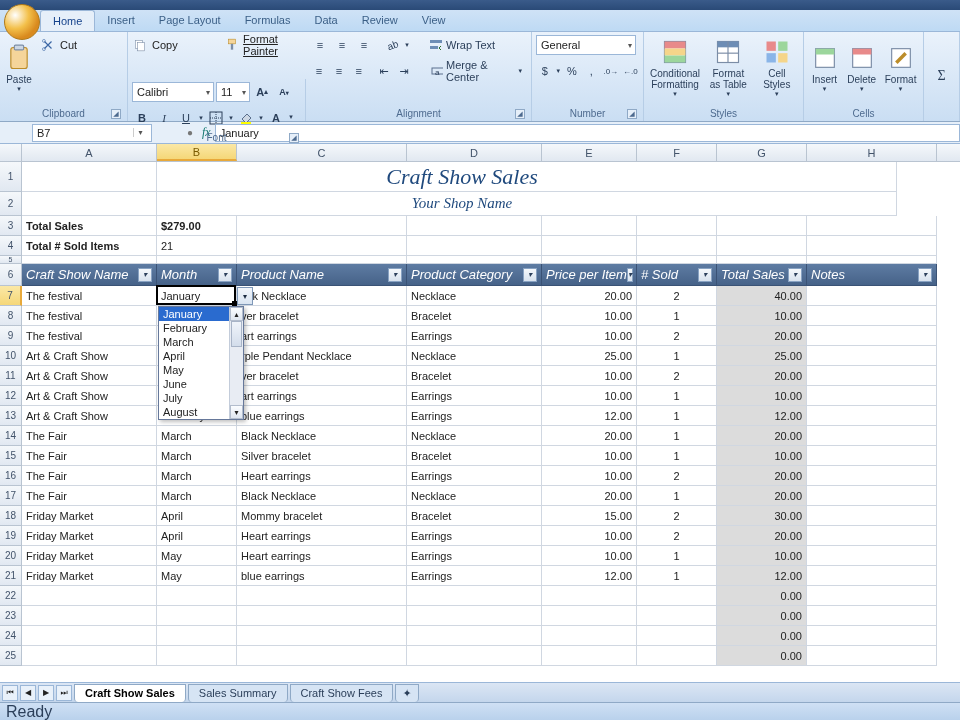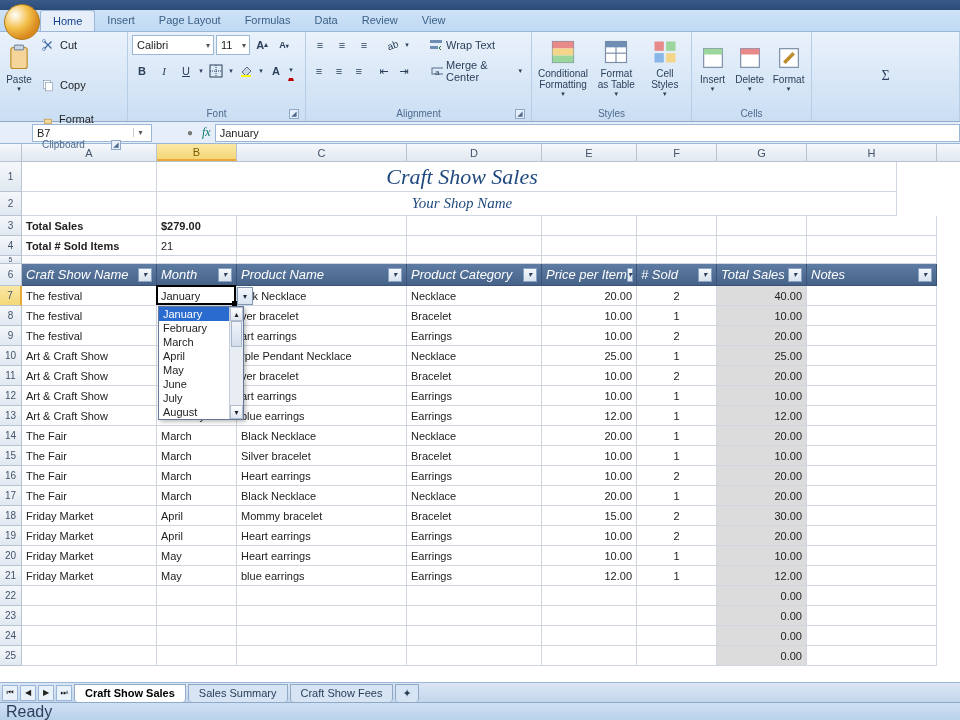--- a/index.html
+++ b/index.html
@@ -114,21 +114,21 @@
   <div class="group" style="width:128px;">
     <div class="group-body">
       <div class="big-btn">
         <svg class="big-icon" viewBox="0 0 24 24">
             <rect x="5" y="3" width="14" height="18" rx="2" fill="#f5d59a" stroke="#bc8d2a"></rect>
             <rect x="8" y="1" width="8" height="4" rx="1" fill="#ccd7e4" stroke="#7b8da6"></rect>
           </svg>
         <span class="big-lbl">Paste</span>
         <span class="drop-arrow">▾</span>
       </div>
-      <div style="display:flex;flex-direction:column;gap:16px;">
+      <div style="display:flex;flex-direction:row;gap:16px;">
         <div class="mini-row" style="width:76px;">
           <span class="mini">
               <svg width="14" height="14" viewBox="0 0 24 24">
                 <path d="M6 6l12 12M18 6L6 18" stroke="#3a66a4" stroke-width="2"></path>
                 <circle cx="5" cy="19" r="2.5" fill="none" stroke="#3a66a4"></circle>
                 <circle cx="5" cy="5" r="2.5" fill="none" stroke="#3a66a4"></circle>
               </svg>
             </span>
           <span style="font-size:11px;">Cut</span>
         </div>
@@ -148,21 +148,21 @@
                 <rect x="10" y="10" width="4" height="10" fill="#7b8da6"></rect>
               </svg>
             </span>
           <span style="font-size:11px;text-decoration:underline;">Format Painter</span>
         </div>
       </div>
     </div>
     <div class="group-label"><span>Clipboard</span><span class="dlg-launch">◢</span></div>
   </div>
 
-  <div class="group" style="width:178px;">
+  <div class="group" style="width:178px;margin-top:47px;">
     <div class="group-body" style="flex-direction:column;align-items:stretch;gap:2px;">
       <div class="mini-row">
         <div class="combo" style="width:82px;">
             <span>Calibri</span>
           </div>
         <div class="combo" style="width:34px;">
             <span>11</span>
           </div>
         <span class="mini" style="font-weight:700;">A<sup style="font-size:7px;">▴</sup></span>
         <span class="mini" style="font-size:9px;font-weight:700;">A<sup style="font-size:6px;">▾</sup></span>
@@ -233,20 +233,38 @@
               <text x="4" y="11" font-size="8" fill="#2b3f5a">a</text>
             </svg>
             <span>Merge &amp; Center</span>
             <span style="font-size:7px;margin-left:2px;">▾</span>
           </span>
       </div>
     </div>
     <div class="group-label"><span>Alignment</span><span class="dlg-launch">◢</span></div>
   </div>
 
+  <div class="group" style="width:112px;">
+    <div class="group-body" style="flex-direction:column;align-items:stretch;gap:2px;">
+      <div class="mini-row">
+        <div class="combo" style="width:100px;">
+            <span>General</span>
+          </div>
+      </div>
+      <div class="mini-row">
+        <span class="mini">$</span>
+        <span class="mini" style="width:6px;font-size:7px;">▾</span>
+        <span class="mini">%</span>
+        <span class="mini">,</span>
+        <span class="mini" style="font-size:8px;">.0→</span>
+        <span class="mini" style="font-size:8px;">←.0</span>
+      </div>
+    </div>
+    <div class="group-label"><span>Number</span><span class="dlg-launch">◢</span></div>
+  </div>
 
   <div class="group" style="width:160px;">
     <div class="group-body">
       <div class="big-btn" style="width:56px;">
         <svg class="big-icon" viewBox="0 0 24 24">
             <rect x="3" y="3" width="18" height="18" fill="#fff" stroke="#7b8da6"></rect>
             <rect x="3" y="3" width="18" height="6" fill="#e88a8a"></rect>
             <rect x="3" y="9" width="18" height="6" fill="#f5d58a"></rect>
             <rect x="3" y="15" width="18" height="6" fill="#9cd69c"></rect>
           </svg>

